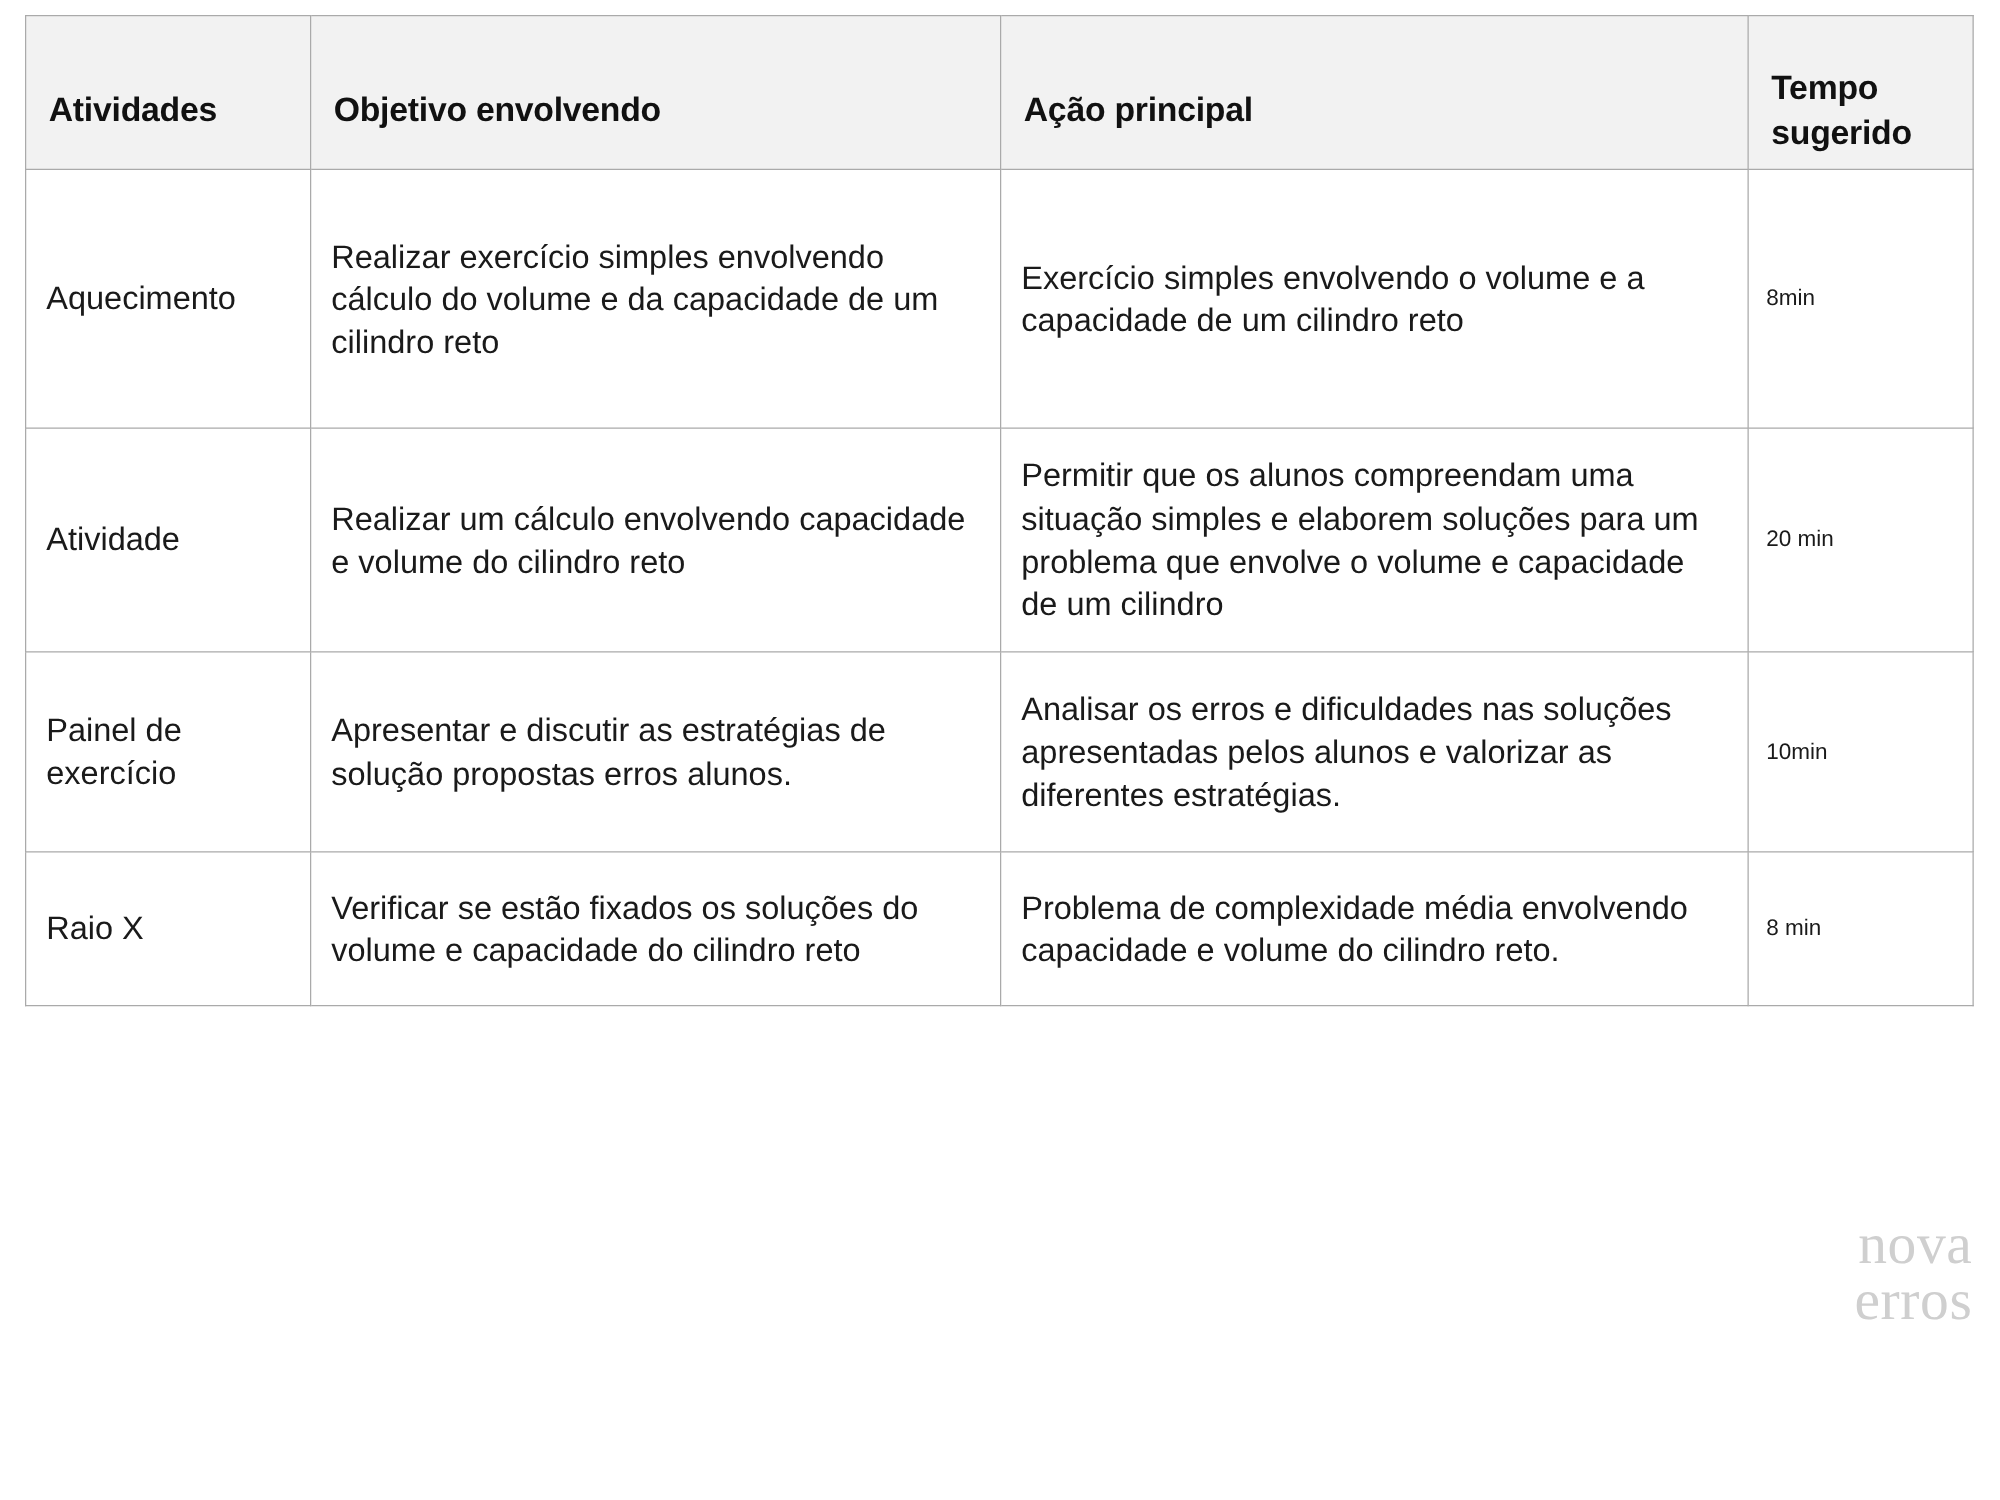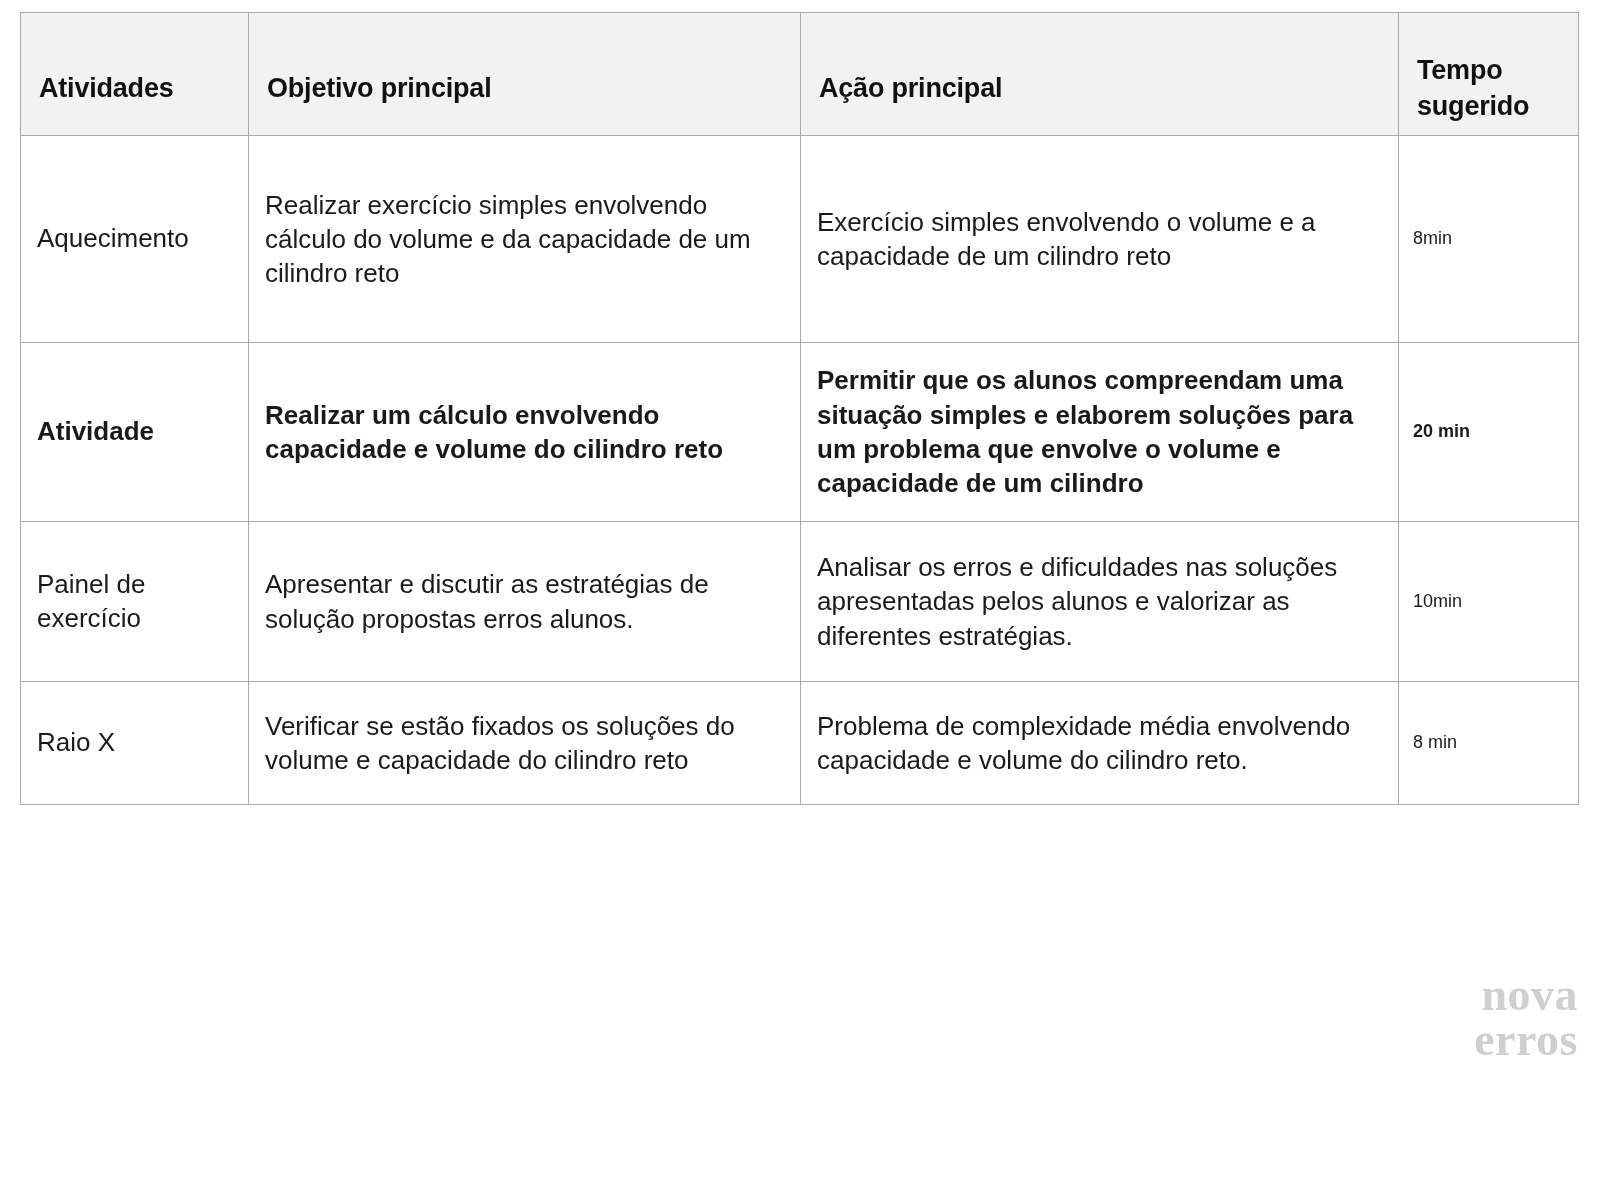--- a/index.html
+++ b/index.html
@@ -82,32 +82,32 @@
   }
 
   .cell-time {
     font-size: 18px;
     line-height: 1.3;
     color: #1a1a1a;
     padding: 0 14px;
   }
 
   tbody tr.r0 td { height: 206px; }
-  tbody tr.r1 td { height: 178px; font-weight: bold; }
+  tbody tr.r1 td { height: 178px; }
   tbody tr.r2 td { height: 159px; }
   tbody tr.r3 td { height: 118px; }
   tbody tr.r4 td { height: 122px; }
 
   .brand-logo {
     position: absolute;
     right: 22px;
     bottom: 78px;
     text-align: right;
     font-family: "Liberation Serif", "DejaVu Serif", serif;
-    font-weight: bold;
+    font-weight: normal;
     font-size: 46px;
     line-height: 0.98;
     color: #cfcfcf;
     letter-spacing: 0.5px;
     user-select: none;
   }
   .brand-logo .line1,
   .brand-logo .line2 {
     display: block;
   }
@@ -123,21 +123,21 @@
       <col class="c2">
       <col class="c3">
       <col class="c4">
     </colgroup>
     <thead>
       <tr>
         <th>
           <div class="th-inner">Atividades</div>
         </th>
         <th>
-          <div class="th-inner">Objetivo principal</div>
+          <div class="th-inner">Objetivo envolvendo</div>
         </th>
         <th>
           <div class="th-inner">Ação principal</div>
         </th>
         <th>
           <div class="th-inner">Tempo sugerido</div>
         </th>
       </tr>
     </thead>
     <tbody>

